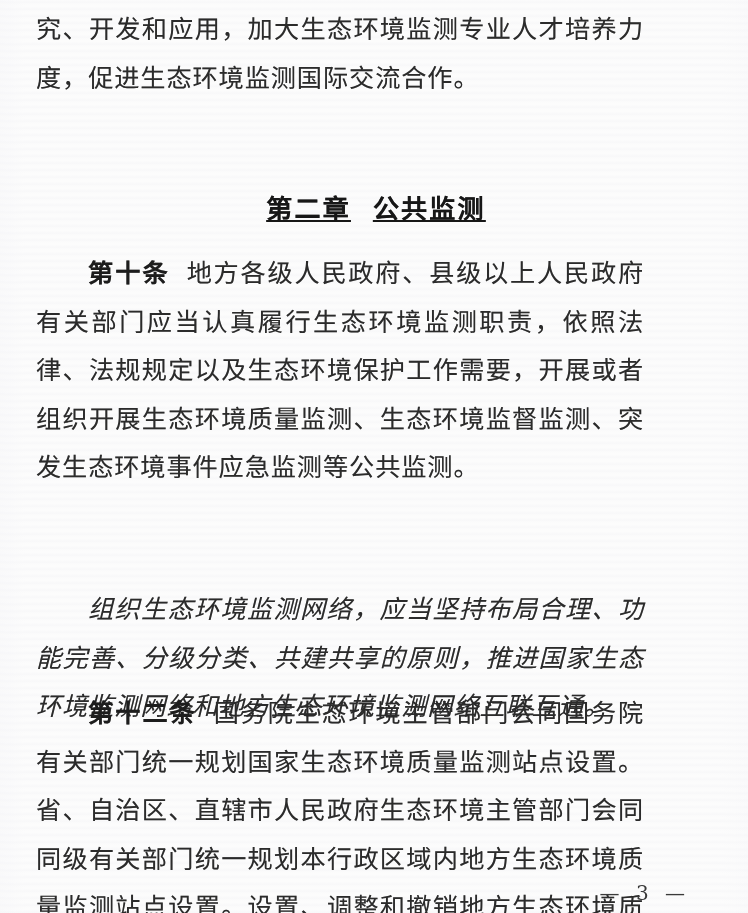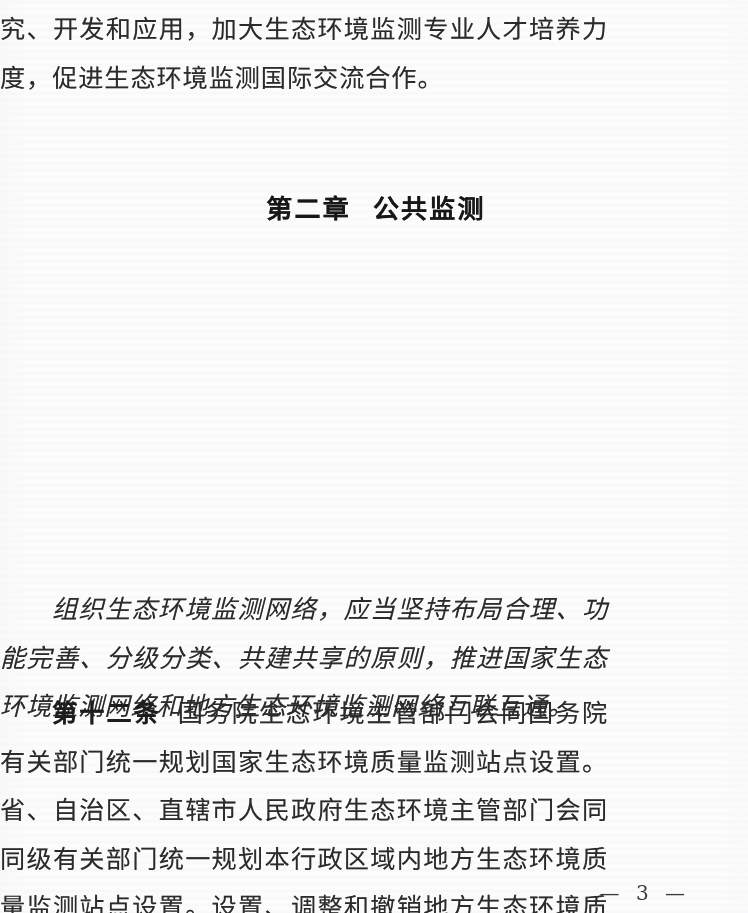--- a/index.html
+++ b/index.html
@@ -30,20 +30,21 @@
         rgba(248,248,250,0.5) 748px);
     background-size: 100% 7px, 100% 100%;
   }
 
   
   .body-text {
     position: absolute;
     left: 72px;
     top: 0;
     width: 608px;
+    padding-left: 36px;
   }
 
   .line-block {
     font-size: 25.2px;
     line-height: 48.5px;
     letter-spacing: 0.9px;
     text-align: justify;
     text-justify: inter-character;
     word-break: break-all;
     color: #2b2b2b;
@@ -79,20 +80,21 @@
     left: 72px;
     top: 188px;
     width: 608px;
     text-align: center;
     font-family: "DejaVu Sans", "Liberation Sans", sans-serif;
     font-weight: 700;
     font-size: 26px;
     letter-spacing: 2.2px;
     color: #171717;
     text-shadow: 0 0 0.6px rgba(20,20,20,0.65);
+    text-decoration: underline;
   }
 
   .heading-gap {
     display: inline-block;
     width: 22px;
   }
 
   
   .page-folio {
     position: absolute;
@@ -117,20 +119,25 @@
     <div class="body-text" style="position:static;">
       <p class="line-block para">究、开发和应用，加大生态环境监测专业人才培养力度，促进生态环境监测国际交流合作。</p>
     </div>
   </div>
 
 
   <div class="chapter-heading">
     <span>第二章</span><span class="heading-gap"></span><span>公共监测</span>
   </div>
 
+  <div class="run" style="top: 250px;">
+    <div class="body-text" style="position:static;">
+      <p class="line-block para indent"><span class="art-marker">第十条</span><span class="art-gap"></span><span>地方各级人民政府、县级以上人民政府有关部门应当认真履行生态环境监测职责，依照法律、法规规定以及生态环境保护工作需要，开展或者组织开展生态环境质量监测、生态环境监督监测、突发生态环境事件应急监测等公共监测。</span></p>
+    </div>
+  </div>
 
 
   <div class="run" style="top: 586px; font-style: italic;">
     <div class="body-text" style="position:static;">
       <p class="line-block para indent">组织生态环境监测网络，应当坚持布局合理、功能完善、分级分类、共建共享的原则，推进国家生态环境监测网络和地方生态环境监测网络互联互通。</p>
     </div>
   </div>
 
   <div class="run" style="top: 690px;">
     <div class="body-text" style="position:static;">

